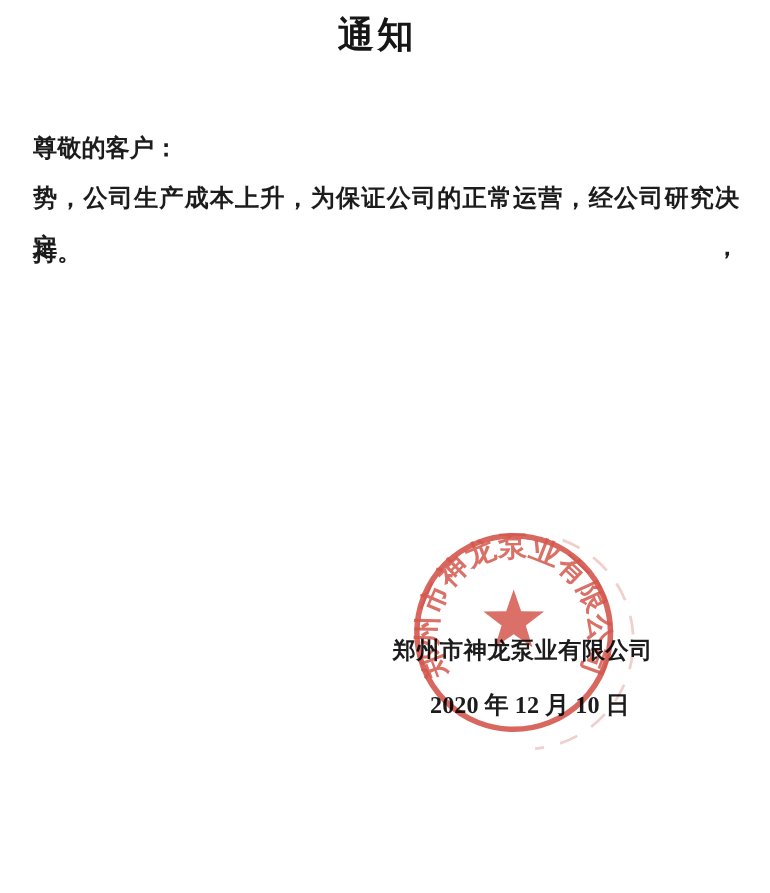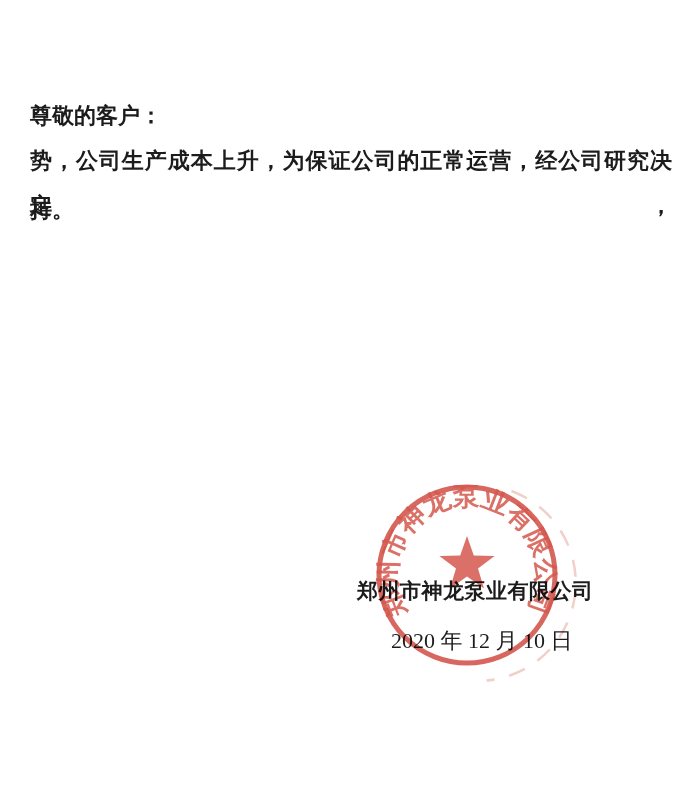--- a/index.html
+++ b/index.html
@@ -22,21 +22,21 @@
     left: 0;
     width: 686px;
     text-align: center;
     font-size: 33px;
     font-weight: bold;
     letter-spacing: 3px;
     color: #161616;
   }
   .body-text {
     position: absolute;
-    top: 93px;
+    top: 112px;
     left: 30px;
     width: 642px;
     font-size: 22px;
     font-weight: 600;
   }
   .line {
     height: 45px;
     line-height: 45px;
     white-space: nowrap;
   }
@@ -58,39 +58,40 @@
     font-size: 21px;
     font-weight: 600;
     letter-spacing: 0.5px;
     z-index: 2;
   }
   .closing-date {
     position: absolute;
     top: 626px;
     left: 391px;
     font-size: 22px;
-    font-weight: 400;
+    font-weight: 700;
     z-index: 2;
   }
   .seal {
     position: absolute;
     top: 460px;
     left: 350px;
     width: 240px;
     height: 230px;
     z-index: 3;
     mix-blend-mode: multiply;
     pointer-events: none;
   }
 </style>
 </head>
 <body>
 
 <div class="page">
 
+  <div class="doc-title">通知</div>
 
   <div class="body-text">
     <div class="line">尊敬的客户：</div>
 
     <div class="para">
       <div class="line just">势，公司生产成本上升，为保证公司的正常运营，经公司研究决定，</div>
     </div>
 
     <div class="para">
       <div class="line">持。</div>

